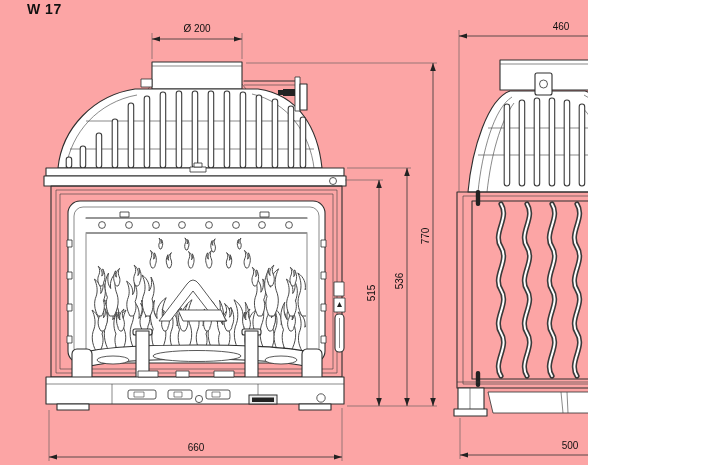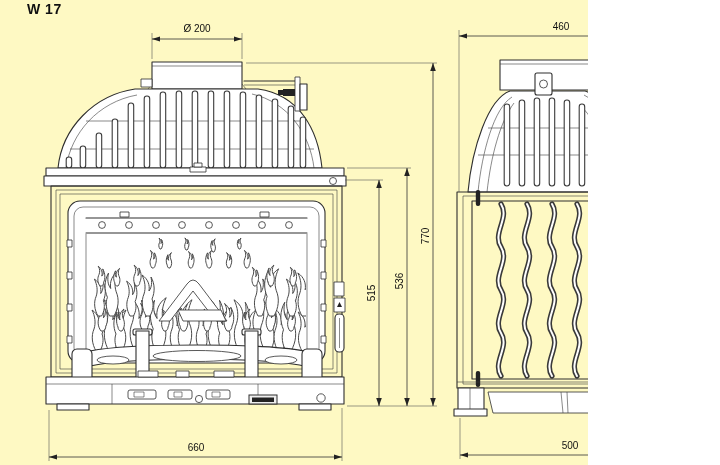--- a/index.html
+++ b/index.html
@@ -1,16 +1,16 @@
 <!DOCTYPE html>
 <html><head>
 <meta charset="utf-8">
 <style>
   html,body{margin:0;padding:0;background:#fff;}
-  .stage{position:relative;width:588px;height:465px;background:#fef9c3;overflow:hidden;
+  .stage{position:relative;width:588px;height:465px;background:#fca5a5;overflow:hidden;
          font-family:"Liberation Sans",sans-serif;}
   .title{position:absolute;left:27px;top:1px;font-size:14px;font-weight:bold;color:#111;
          letter-spacing:.5px;}
   svg{position:absolute;left:0;top:0;}
   .ln{fill:none;stroke:#2e2e2e;stroke-width:1.1;stroke-linejoin:round;stroke-linecap:round;}
   .lt{fill:none;stroke:#3a3a3a;stroke-width:.6;stroke-linejoin:round;}
   .fw{fill:#fff;stroke:#2e2e2e;stroke-width:1.1;stroke-linejoin:round;}
   .fw2{fill:#fff;stroke:#2e2e2e;stroke-width:.8;stroke-linejoin:round;}
   .dk{fill:#222;stroke:none;}
   .dim{fill:none;stroke:#333;stroke-width:.8;}

